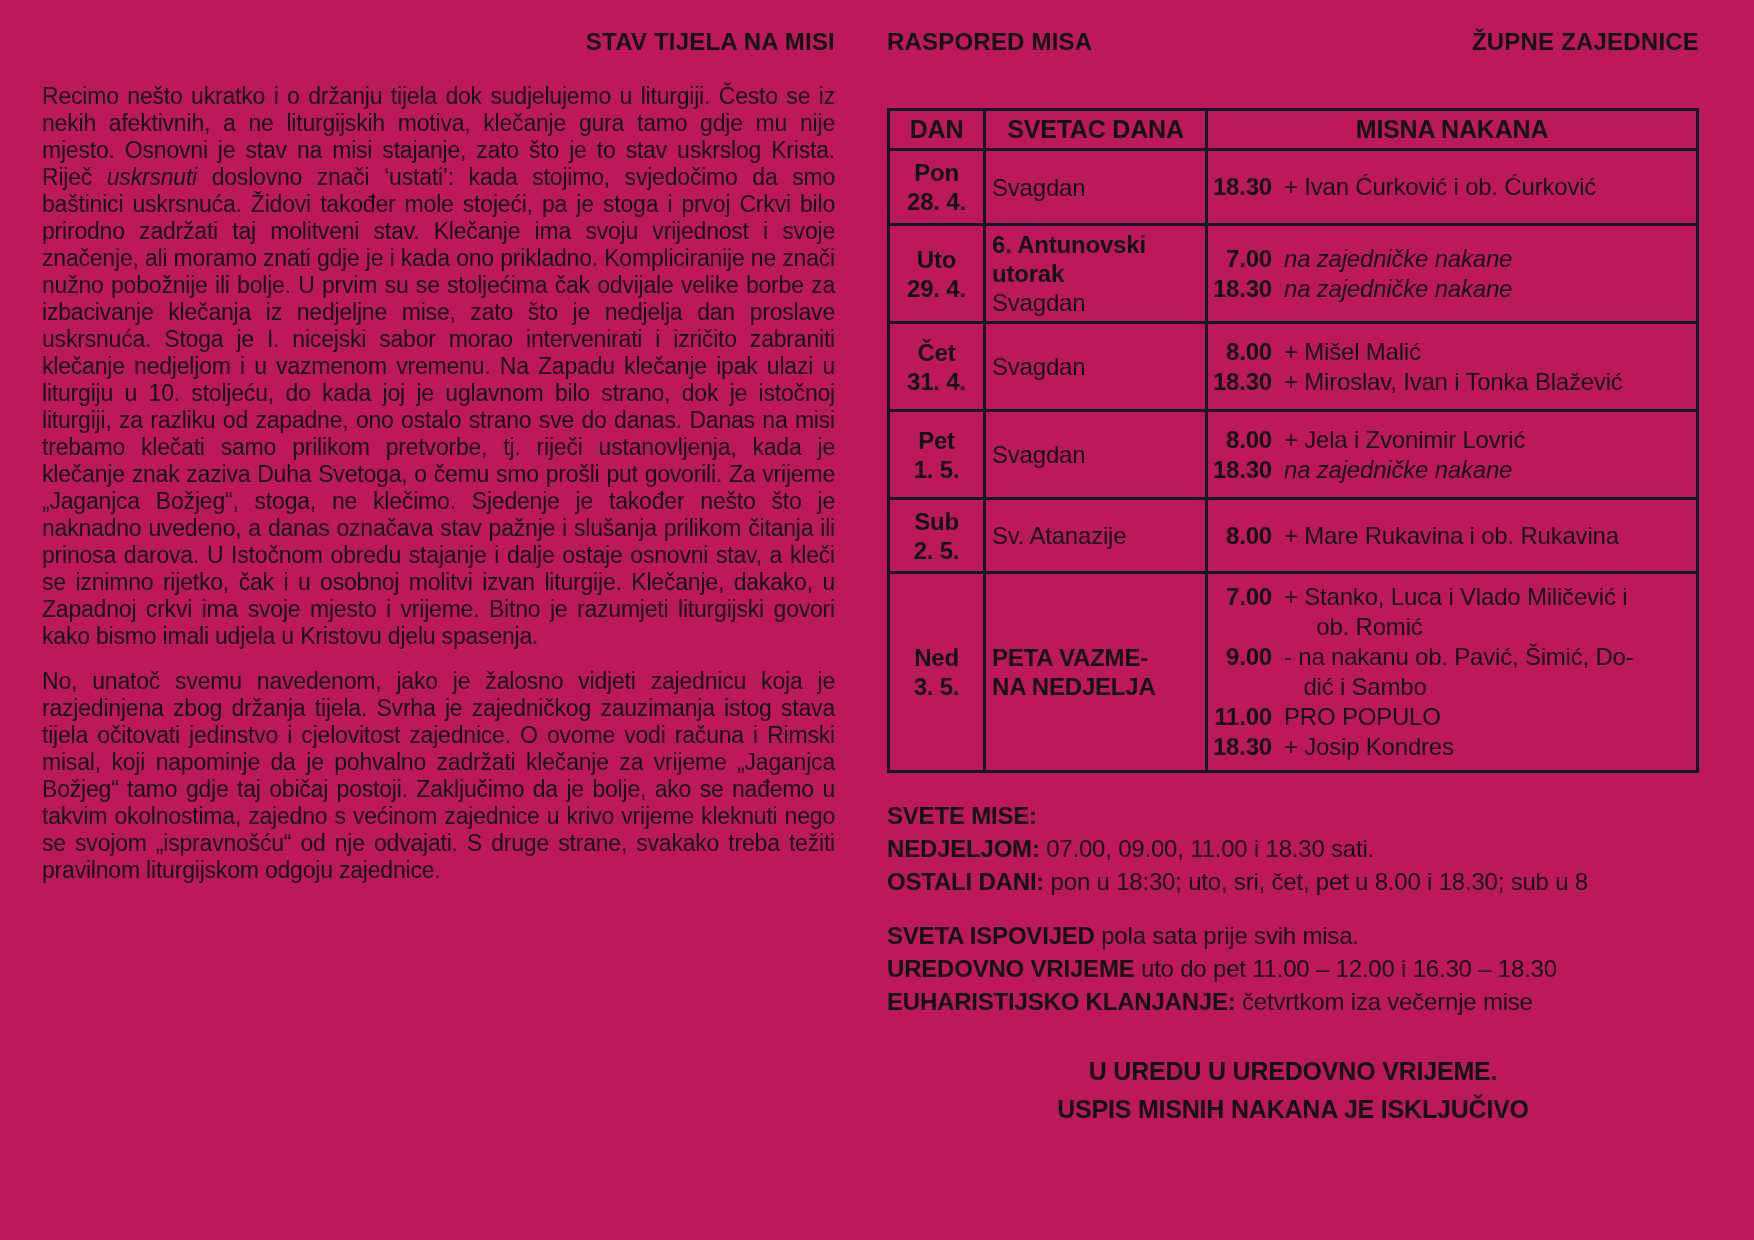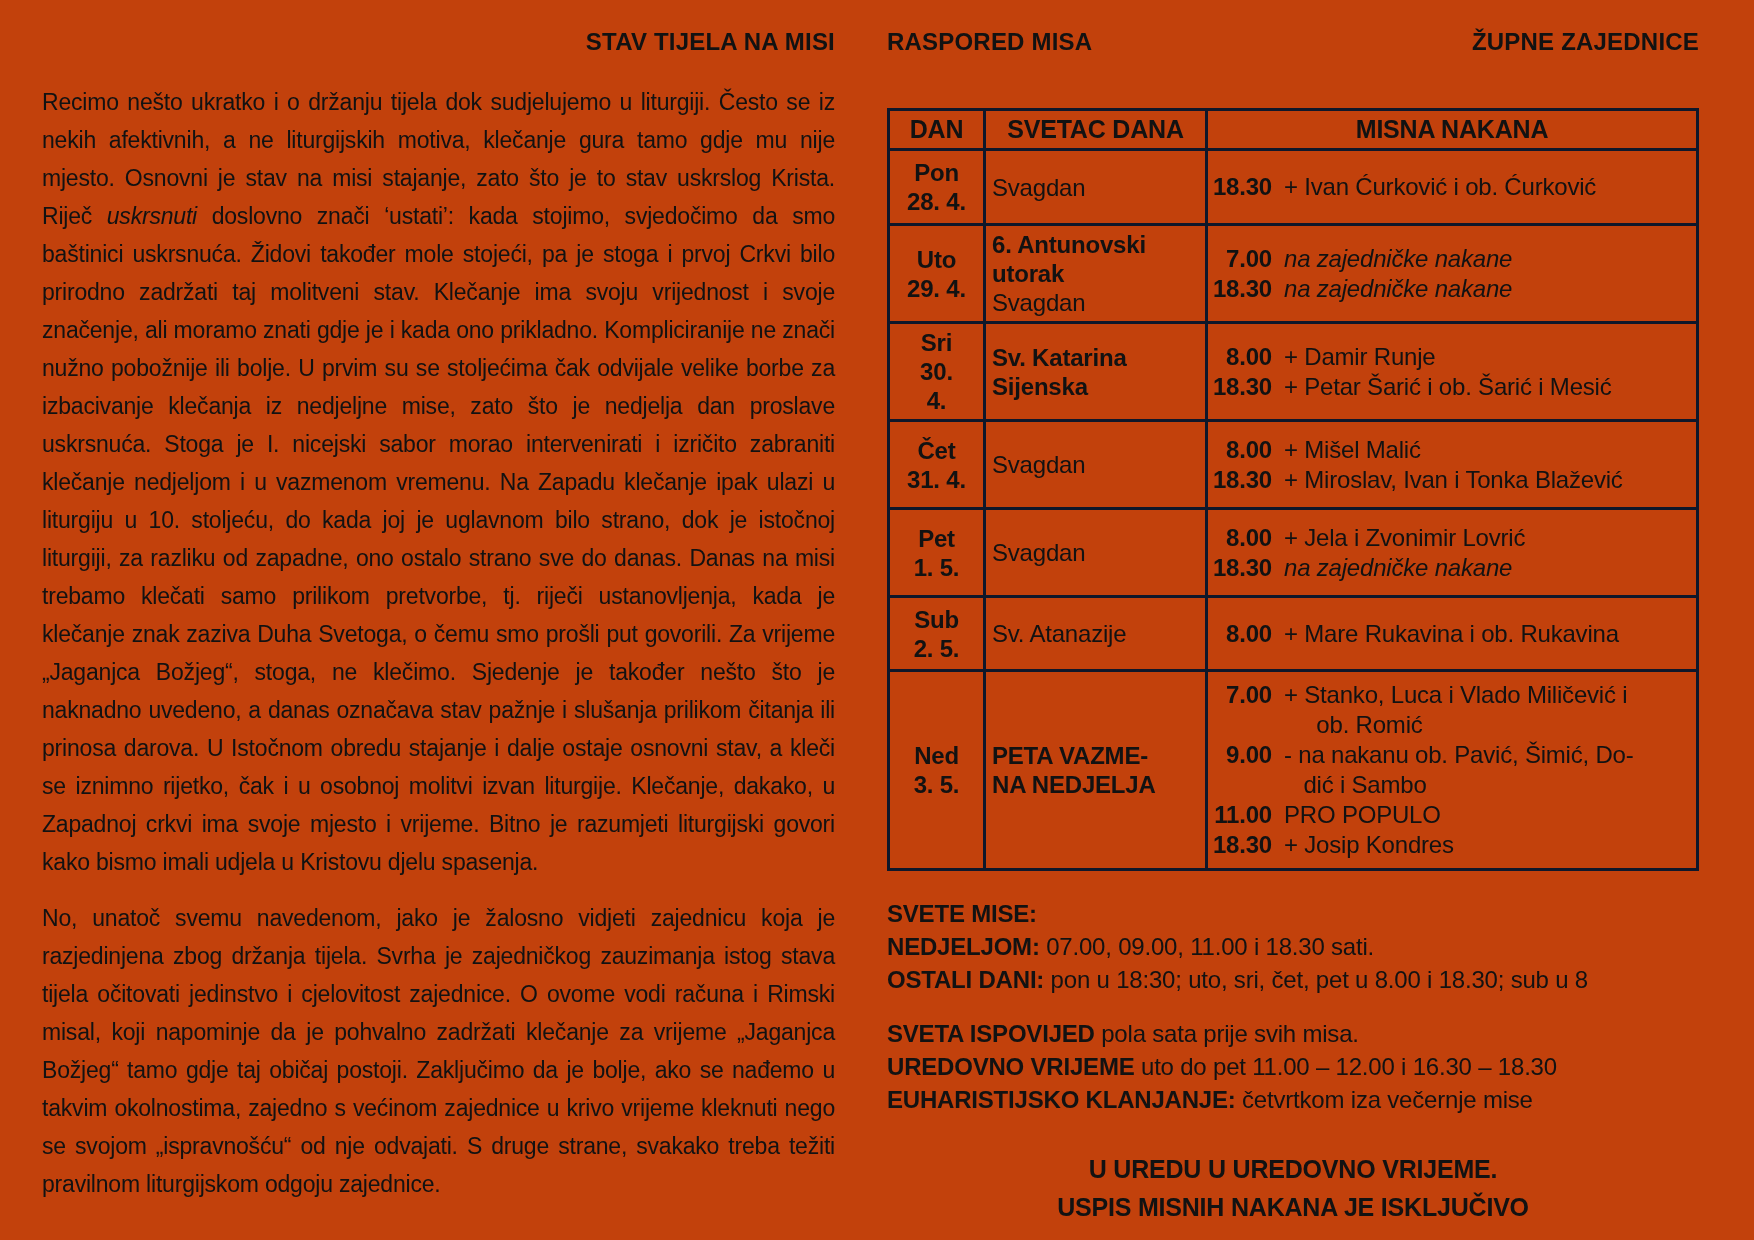--- a/index.html
+++ b/index.html
@@ -1,19 +1,19 @@
 <!DOCTYPE html>
 <html><head>
 <meta charset="utf-8">
 <style>
   html,body{margin:0;padding:0;background:#e8e8e8;}
   .page{
     position:relative;
     width:1754px;height:1240px;
-    background:#c2410c;color:#121212;
+    background:#be185d;color:#121212;
     font-family:"Liberation Sans","DejaVu Sans",sans-serif;
     overflow:hidden;
     margin:0 auto;
   }
   .layout{
     display:grid;
     grid-template-columns:793px 812px;
     column-gap:52px;
     padding:28px 55px 0 42px;
   }
@@ -21,21 +21,21 @@
     grid-column:1;text-align:right;
     font-weight:700;font-size:24px;letter-spacing:.2px;
   }
   .hdr-right{
     grid-column:2;display:flex;justify-content:space-between;
     font-weight:700;font-size:24px;letter-spacing:.2px;
   }
   .article{grid-column:1;padding-top:27px;}
   .article p{
     margin:0 0 18px 0;
-    font-size:23px;line-height:38px;
+    font-size:23px;line-height:27px;
     text-align:justify;
     letter-spacing:-0.2px;
   }
   .article em{font-style:italic;}
   .right-col{grid-column:2;padding-top:52px;}
 
   table.schedule{
     width:100%;
     border-collapse:collapse;
     table-layout:fixed;
@@ -141,39 +141,20 @@
                 <div class="saint-line">Svagdan</div>
               </td>
               <td class="masses">
                 <div class="mass it">
                   <span class="time">7.00</span>
                   <span class="desc">na zajedničke nakane</span>
                 </div>
                 <div class="mass it">
                   <span class="time">18.30</span>
                   <span class="desc">na zajedničke nakane</span>
-                </div>
-              </td>
-            </tr>
-            <tr style="height: 98px;">
-              <td class="day">Sri
-30.
-4.</td>
-              <td class="saint">
-                <div class="saint-line b">Sv. Katarina
-Sijenska</div>
-              </td>
-              <td class="masses">
-                <div class="mass">
-                  <span class="time">8.00</span>
-                  <span class="desc">+ Damir Runje</span>
-                </div>
-                <div class="mass">
-                  <span class="time">18.30</span>
-                  <span class="desc">+ Petar Šarić i ob. Šarić i Mesić</span>
                 </div>
               </td>
             </tr>
             <tr style="height: 88px;">
               <td class="day">Čet
 31. 4.</td>
               <td class="saint">
                 <div class="saint-line">Svagdan</div>
               </td>
               <td class="masses">

